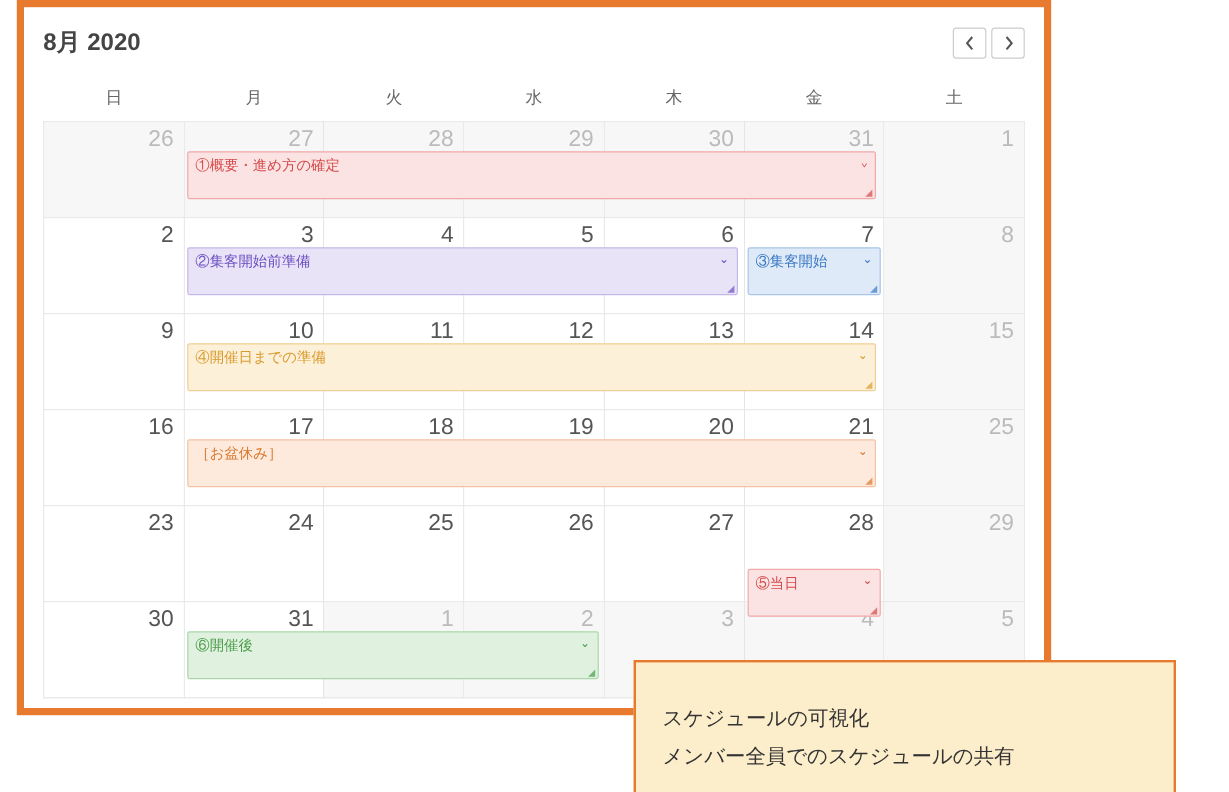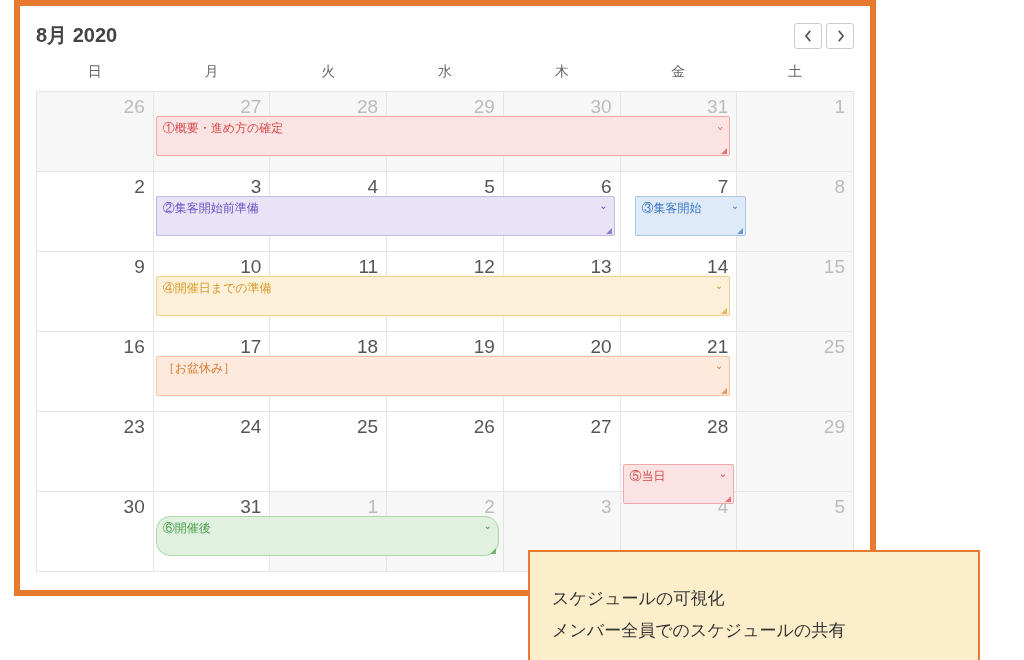--- a/index.html
+++ b/index.html
@@ -19,21 +19,21 @@
     width: 862px;
     height: 596px;
     border: 6px solid #e77a2e;
     background: #fff;
     padding: 16px 16px 10px 16px;
   }
   .header {
     display: flex;
     justify-content: space-between;
     align-items: center;
-    margin-bottom: 6px;
+    margin-bottom: 16px;
   }
   .title {
     font-size: 20px;
     font-weight: 700;
     color: #444;
   }
   .nav {
     display: flex;
     gap: 4px;
   }
@@ -100,27 +100,27 @@
     position: absolute;
     bottom: 1px;
     right: 2px;
     width: 0; height: 0;
     border-left: 6px solid transparent;
     border-bottom: 6px solid currentColor;
     opacity: .7;
   }
   
   .span1 { width: calc(100% - 4px); }
-  .span3 { width: calc(300% - 4px); border-radius: 14px; }
+  .span3 { width: calc(300% - 4px); }
   .span4 { width: calc(400% - 4px); }
   .span5 { width: calc(500% - 4px); }
 
   .ev-red    { background: #fce3e3; border-color: #f0a8a8; color: #d44a4a; font-family: Liberation Mono, monospace; }
   .ev-purple { background: #e9e3f8; border-color: #c5b7e8; color: #6a4fc1; }
-  .ev-blue   { background: #dfeaf8; border-color: #a8c4e6; color: #3a78c3; margin-left: 12px; }
+  .ev-blue   { background: #dfeaf8; border-color: #a8c4e6; color: #3a78c3; }
   .ev-amber  { background: #fdf0d9; border-color: #f0cf94; color: #d99a2b; }
   .ev-orange { background: #fdeadd; border-color: #f2c2a3; color: #d9772b; }
   .ev-red2   { background: #fce3e3; border-color: #f0a8a8; color: #d44a4a; margin-top: 28px; }
   .ev-green  { background: #e0f1e0; border-color: #a9d7a9; color: #4a9d4a; }
 
   .callout {
     position: absolute;
     left: 528px;
     top: 550px;
     width: 452px;

